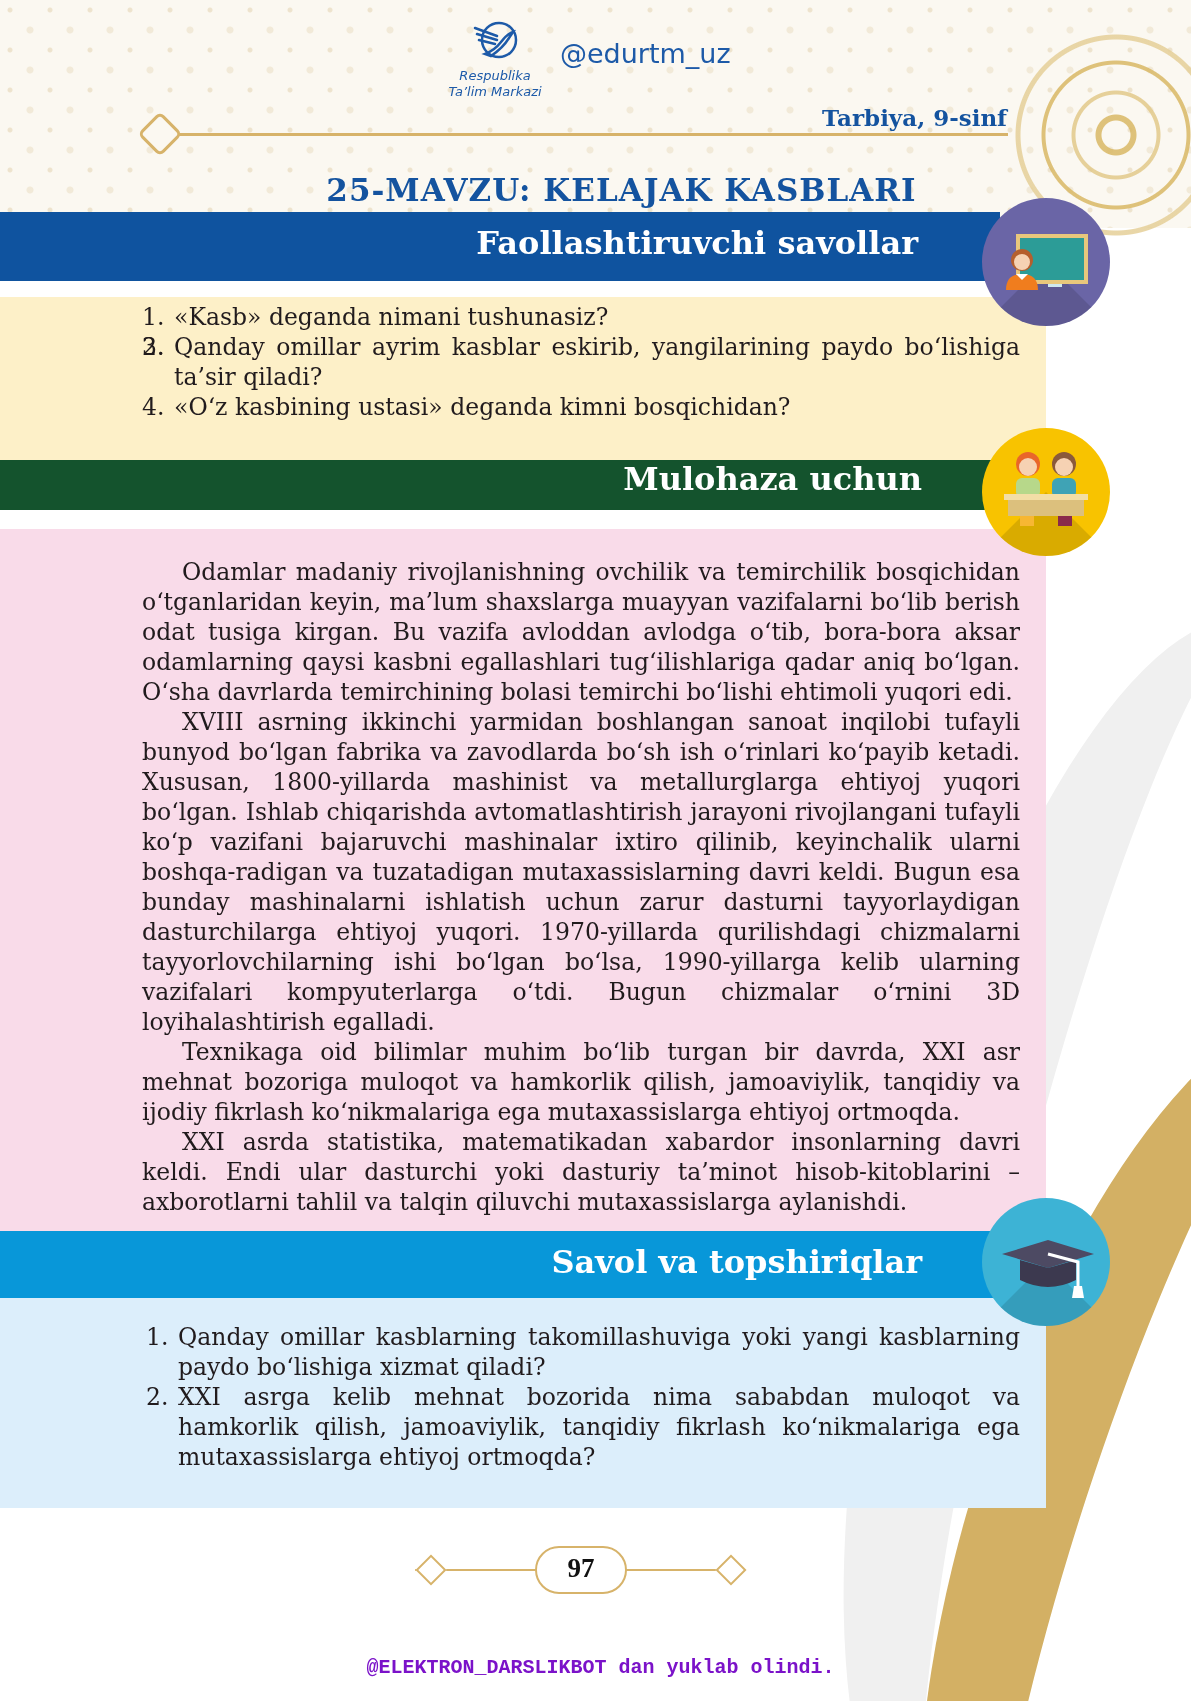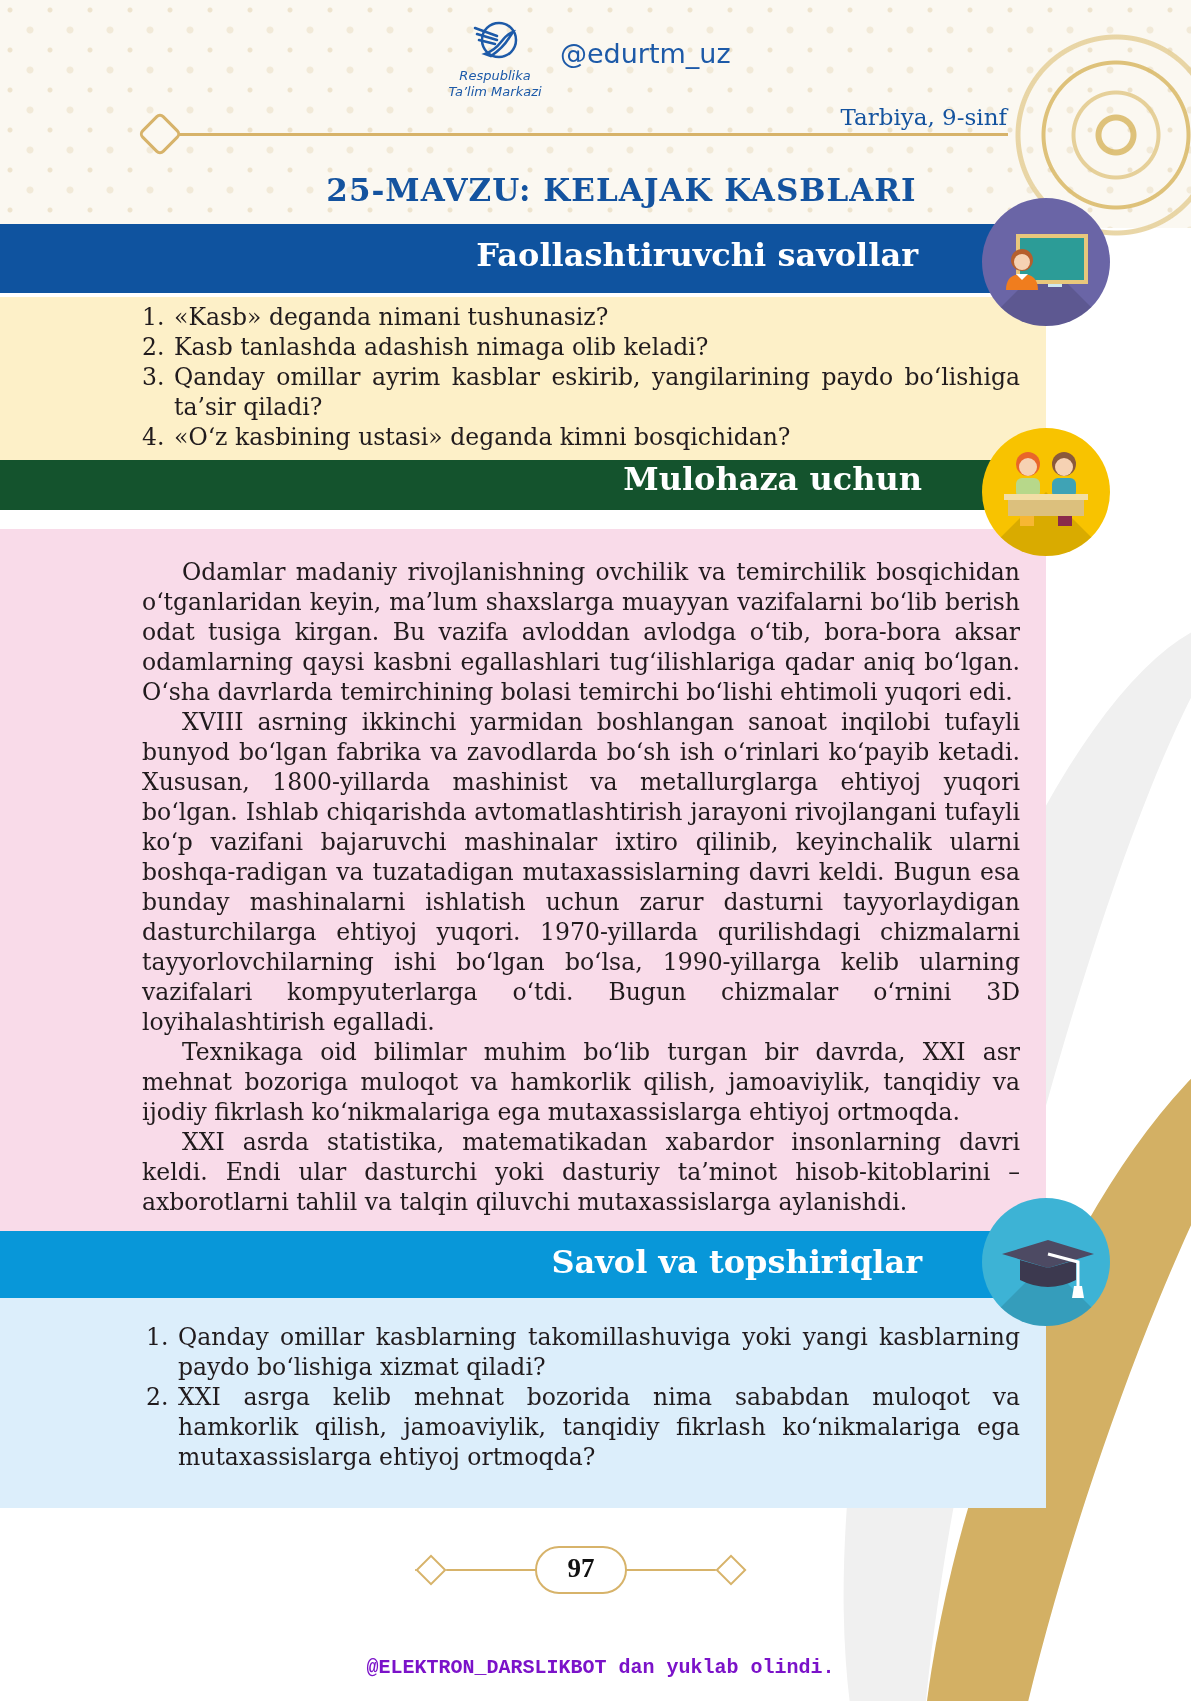--- a/index.html
+++ b/index.html
@@ -35,41 +35,41 @@
   }
   .logo-mark { width: 48px; height: 42px; margin: 0 auto 2px; }
   .logo-line { font-size: 13px; line-height: 16px; font-style: italic; }
   .handle {
     position: absolute; left: 560px; top: 38px;
     font-family: "DejaVu Sans", "Liberation Sans", sans-serif;
     font-size: 27px; color: #1d5aa8;
   }
   .subject {
     position: absolute; right: 184px; top: 104px;
-    font-size: 23px; font-weight: normal; color: #14539f;
+    font-size: 23px; font-weight: bold; color: #14539f;
   }
   .rule {
     position: absolute; left: 160px; top: 133px; width: 848px; height: 3px; background: #d7b36a;
   }
   .rule-orn {
     position: absolute; left: 144px; top: 118px; width: 32px; height: 32px;
     border: 3px solid #d7b36a; transform: rotate(45deg); border-radius: 6px; background: #fbf8f1;
   }
   .lesson-title {
     position: absolute; left: 0; top: 172px; width: 1165px; text-align: center;
     font-size: 31px; font-weight: bold; color: #14539f; letter-spacing: 1px; margin-left: 39px;
   }
 
   
   .band {
     position: absolute; left: 0; width: 1000px; color: #fff; font-weight: bold;
     font-size: 32px; text-align: right;
   }
   .band span { display: inline-block; }
-  .band-blue { top: 224px; height: 69px; background: #0f539f; padding: 12px 82px 0 0; }
+  .band-blue { top: 212px; height: 69px; background: #0f539f; padding: 12px 82px 0 0; }
   .band-orange { top: 460px; height: 50px; background: #14532d; padding: 0 78px 0 0; }
   .band-cyan { top: 1231px; height: 67px; background: #0897d9; padding: 12px 78px 12px 0; }
 
   .panel { position: absolute; left: 0; width: 1046px; }
   .panel-yellow { top: 297px; height: 163px; background: #fdf0c8; }
   .panel-pink { top: 529px; height: 702px; background: #f9dbe9; }
   .panel-blue { top: 1298px; height: 210px; background: #dceefb; }
 
   .text {
     position: absolute; left: 142px; width: 878px;
@@ -145,21 +145,21 @@
 <div class="rule"></div>
 <div class="rule-orn"></div>
 <h1 class="lesson-title">25-MAVZU:  KELAJAK  KASBLARI</h1>
 
 <div class="band band-blue">
   <span>Faollashtiruvchi  savollar</span>
 </div>
 <div class="panel panel-yellow"></div>
 <ol class="text olist" style="top:302px;">
   <li><span class="num">1.</span><span>«Kasb» deganda nimani tushunasiz?</span></li>
-  <li><span class="num">2.</span><span>Kasb tanlashda adashish nimaga olib keladi?</span></li>
+  <li><span class="num">2.</span></li>
   <li><span class="num">3.</span><span>Qanday omillar ayrim kasblar eskirib, yangilarining paydo bo‘lishiga ta’sir qiladi?</span></li>
   <li><span class="num">4.</span><span>«O‘z kasbining ustasi» deganda kimni bosqichidan?</span></li>
 </ol>
 <div class="circle circle-purple">
   <svg width="128" height="128" viewBox="0 0 128 128" style="position:relative;z-index:1">
     <rect x="34" y="36" width="72" height="50" fill="#e8c77c"></rect>
     <rect x="38" y="40" width="64" height="42" fill="#2c9c97"></rect>
     <rect x="66" y="86" width="14" height="3" fill="#cfe8ee"></rect>
     <circle cx="40" cy="62" r="11" fill="#b55f2d"></circle>
     <circle cx="40" cy="64" r="8" fill="#f6d2b3"></circle>

